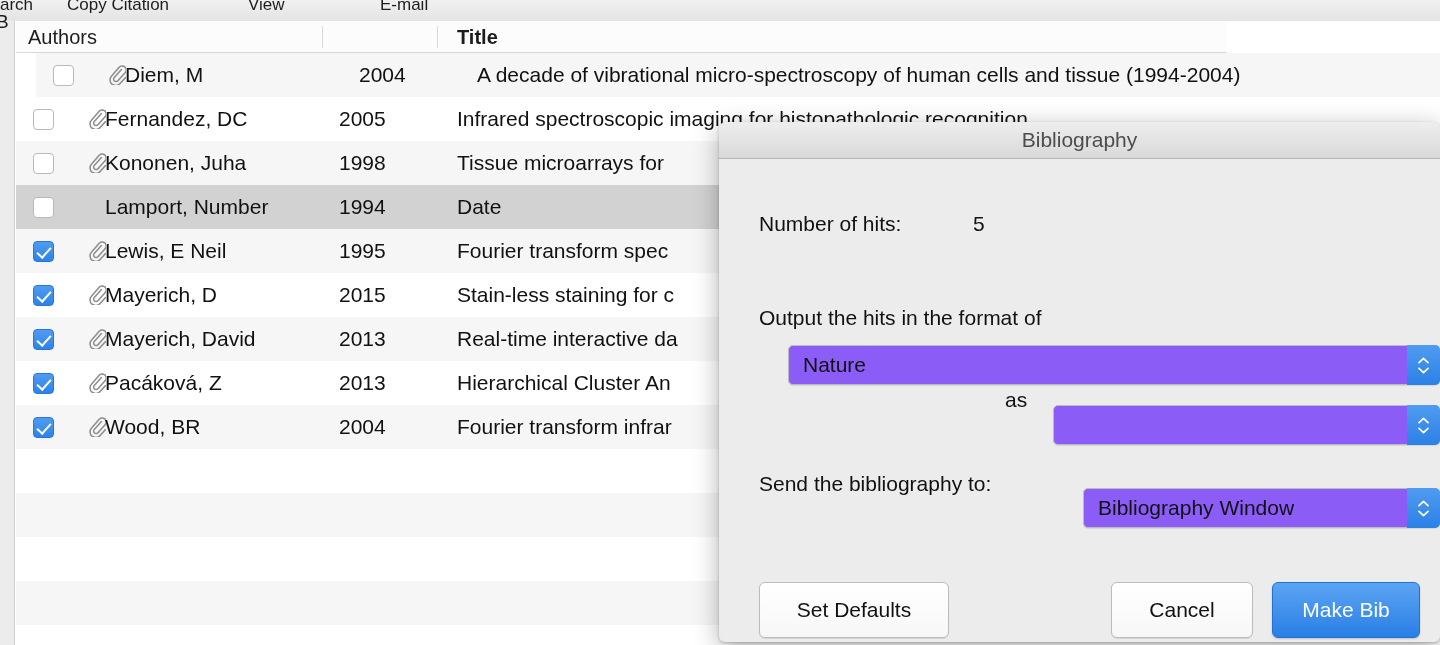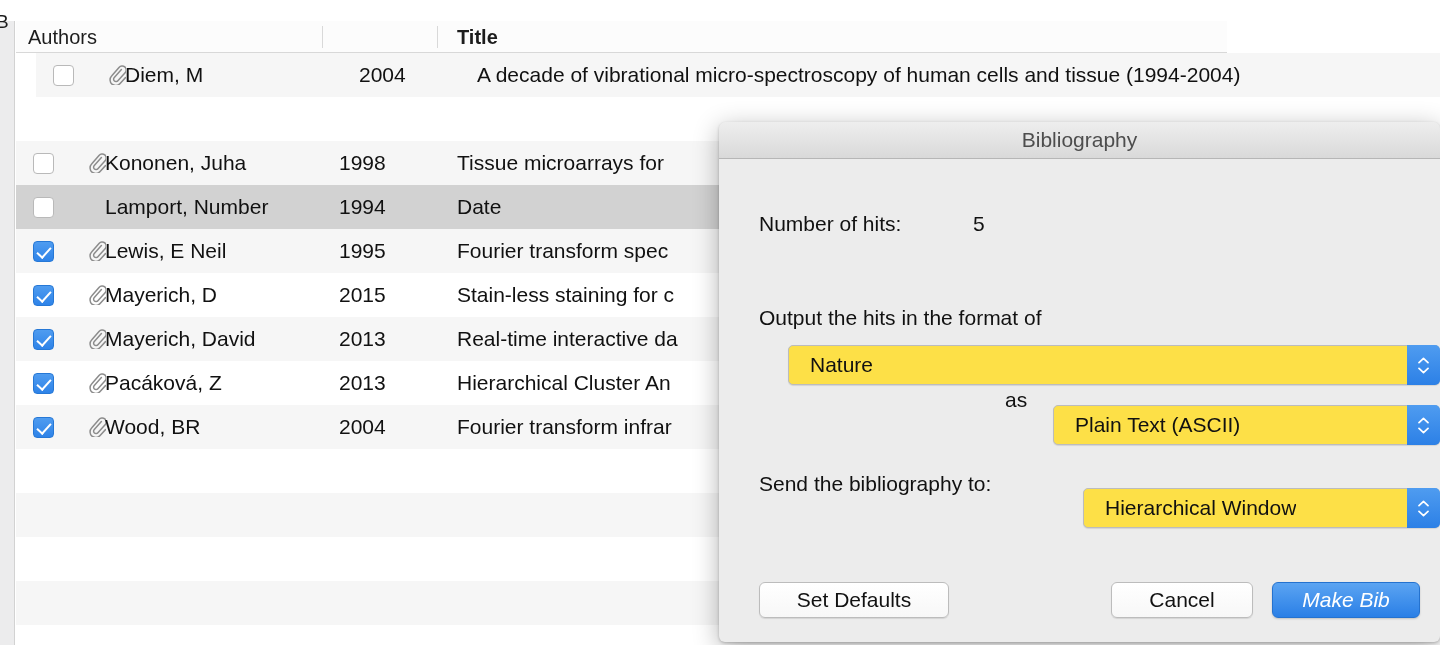--- a/index.html
+++ b/index.html
@@ -109,70 +109,75 @@
 
   #lbl-hits   { left:40px; top:52px; }
   #val-hits   { left:254px; top:52px; }
   #lbl-output { left:40px; top:110px;margin-top:36px; }
   #lbl-as     { left:286px; top:228px; }
   #lbl-send   { left:40px; top:312px; }
 
   
   .popup {
     position:absolute; height:40px;
-    background:#fde047;
+    background:#8b5cf6;
     border:1px solid #bcbcbc;
     border-radius:5px;
     box-shadow:0 1px 1px rgba(0,0,0,.10);
-    display:flex; align-items:center;padding-left:7px;
+    display:flex; align-items:center;
   }
   .popup .pv {
     font-size:21px; color:#111; white-space:nowrap;
     padding-left:14px; overflow:hidden;
   }
   .stepper {
     position:absolute; right:-1px; top:-1px; width:33px; height:40px;
     background:linear-gradient(#4f9cf0,#2c80e6);
     border-radius:0 5px 5px 0;
     display:flex; flex-direction:column;
     align-items:center; justify-content:center; gap:3px;
   }
   .chev { width:11px; height:7px; display:block; }
 
   #popup-format  { left:69px; top:185px; width:652px; }
   #popup-as      { left:334px; top:245px; width:387px; }
   #popup-sendto  { left:364px; top:328px; width:357px; }
 
   
   .btn {
-    position:absolute; height:36px;
+    position:absolute; height:56px;
     border-radius:6px;
     display:flex; align-items:center; justify-content:center;
     font-size:21px; white-space:nowrap;
   }
   .btn.plain {
     background:linear-gradient(#ffffff,#f7f7f7);
     border:1px solid #bcbcbc; color:#111;
     box-shadow:0 1px 1px rgba(0,0,0,.10);
   }
   .btn.default {
     background:linear-gradient(#5ba4f2,#2a7fe6);
     border:1px solid #2472cf; color:#ffffff;
     box-shadow:0 1px 2px rgba(0,0,0,.18);
-    font-style:italic;
   }
   #btn-setdefaults { left:40px;  top:422px; width:190px; }
   #btn-cancel      { left:392px; top:422px; width:142px; }
   #btn-makebib     { left:553px; top:422px; width:148px; }
 </style>
 </head>
 <body>
 
 <div id="app">
 
+  <div id="toolbar">
+      <span class="tb-item" style="left: 0px;">arch</span>
+      <span class="tb-item" style="left: 67px;">Copy Citation</span>
+      <span class="tb-item" style="left: 248px;">View</span>
+      <span class="tb-item" style="left: 380px;">E-mail</span>
+    </div>
 
   <div id="sidebar">
     <span id="sidebar-badge">B</span>
   </div>
 
   <div id="table">
 
     <div id="header-row">
       <span class="hdr" id="hdr-authors">Authors</span>
       <span class="hdr-div" id="div-1"></span>
@@ -188,20 +193,33 @@
           </span>
           <span class="cell-clip">
             <svg class="clip" viewBox="0 0 17 20">
               <path d="M12.4 4.6L5.3 12.4c-1 1.1-.9 2.7.1 3.6 1 .9 2.6.8 3.5-.3l7.2-7.9c1.6-1.8 1.5-4.4-.3-5.9-1.7-1.5-4.3-1.3-5.8.5L2.6 11c-2.2 2.4-2 6.1.4 8.2 2.4 2 6 1.7 8.1-.7l5.4-5.9" fill="none" stroke="#8c8c8c" stroke-width="1.5" stroke-linecap="round"></path>
             </svg>
           </span>
           <span class="cell-auth">Diem, M</span>
           <span class="cell-date">2004</span>
           <span class="cell-title">A decade of vibrational micro-spectroscopy of human cells and tissue (1994-2004)</span>
         </div>
+        <div class="row even" style="top: 44px;">
+          <span class="cell-check">
+            <span class="cb"></span>
+          </span>
+          <span class="cell-clip">
+            <svg class="clip" viewBox="0 0 17 20">
+              <path d="M12.4 4.6L5.3 12.4c-1 1.1-.9 2.7.1 3.6 1 .9 2.6.8 3.5-.3l7.2-7.9c1.6-1.8 1.5-4.4-.3-5.9-1.7-1.5-4.3-1.3-5.8.5L2.6 11c-2.2 2.4-2 6.1.4 8.2 2.4 2 6 1.7 8.1-.7l5.4-5.9" fill="none" stroke="#8c8c8c" stroke-width="1.5" stroke-linecap="round"></path>
+            </svg>
+          </span>
+          <span class="cell-auth">Fernandez, DC</span>
+          <span class="cell-date">2005</span>
+          <span class="cell-title">Infrared spectroscopic imaging for histopathologic recognition</span>
+        </div>
         <div class="row odd" style="top: 88px;">
           <span class="cell-check">
             <span class="cb"></span>
           </span>
           <span class="cell-clip">
             <svg class="clip" viewBox="0 0 17 20">
               <path d="M12.4 4.6L5.3 12.4c-1 1.1-.9 2.7.1 3.6 1 .9 2.6.8 3.5-.3l7.2-7.9c1.6-1.8 1.5-4.4-.3-5.9-1.7-1.5-4.3-1.3-5.8.5L2.6 11c-2.2 2.4-2 6.1.4 8.2 2.4 2 6 1.7 8.1-.7l5.4-5.9" fill="none" stroke="#8c8c8c" stroke-width="1.5" stroke-linecap="round"></path>
             </svg>
           </span>
           <span class="cell-auth">Kononen, Juha</span>
@@ -310,35 +328,34 @@
             </svg>
           <svg class="chev" viewBox="0 0 11 7">
               <path d="M1 1.4L5.5 5.7 10 1.4" fill="none" stroke="#fff" stroke-width="1.7" stroke-linecap="round" stroke-linejoin="round"></path>
             </svg>
         </span>
       </div>
 
       <span class="dlg-label" id="lbl-as">as</span>
 
       <div class="popup" id="popup-as">
-        <span class="pv">Plain Text (ASCII)</span>
         <span class="stepper">
           <svg class="chev" viewBox="0 0 11 7">
               <path d="M1 5.6L5.5 1.3 10 5.6" fill="none" stroke="#fff" stroke-width="1.7" stroke-linecap="round" stroke-linejoin="round"></path>
             </svg>
           <svg class="chev" viewBox="0 0 11 7">
               <path d="M1 1.4L5.5 5.7 10 1.4" fill="none" stroke="#fff" stroke-width="1.7" stroke-linecap="round" stroke-linejoin="round"></path>
             </svg>
         </span>
       </div>
 
       <span class="dlg-label" id="lbl-send">Send the bibliography to:</span>
 
       <div class="popup" id="popup-sendto">
-        <span class="pv">Hierarchical Window</span>
+        <span class="pv">Bibliography Window</span>
         <span class="stepper">
           <svg class="chev" viewBox="0 0 11 7">
               <path d="M1 5.6L5.5 1.3 10 5.6" fill="none" stroke="#fff" stroke-width="1.7" stroke-linecap="round" stroke-linejoin="round"></path>
             </svg>
           <svg class="chev" viewBox="0 0 11 7">
               <path d="M1 1.4L5.5 5.7 10 1.4" fill="none" stroke="#fff" stroke-width="1.7" stroke-linecap="round" stroke-linejoin="round"></path>
             </svg>
         </span>
       </div>
 

